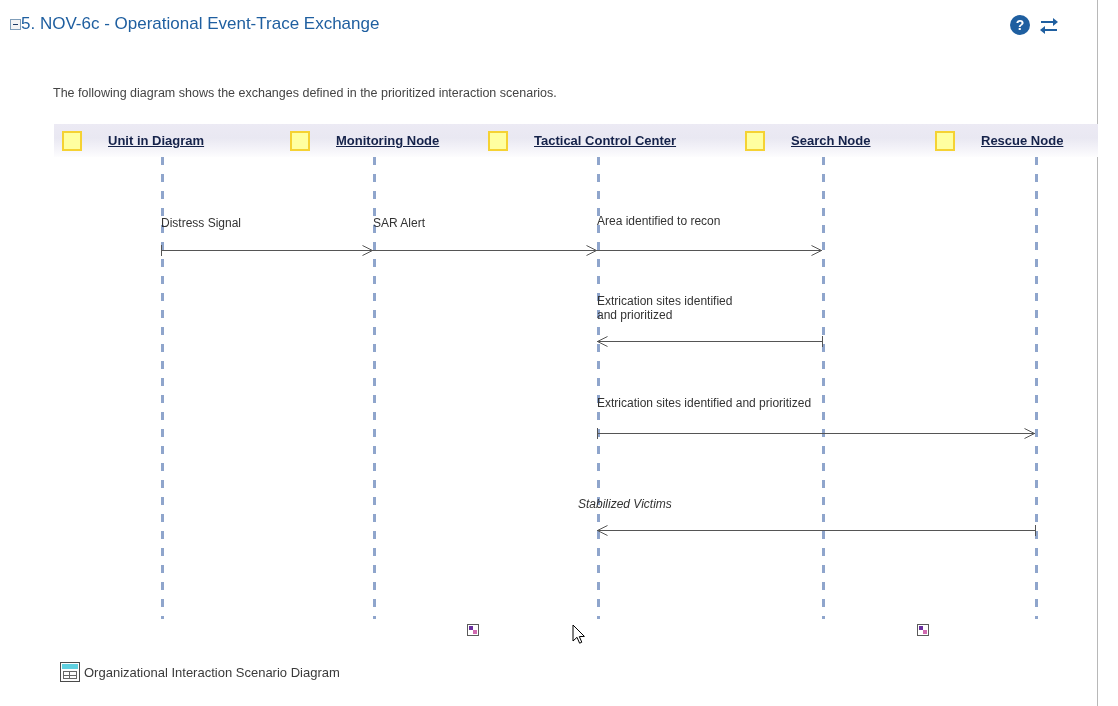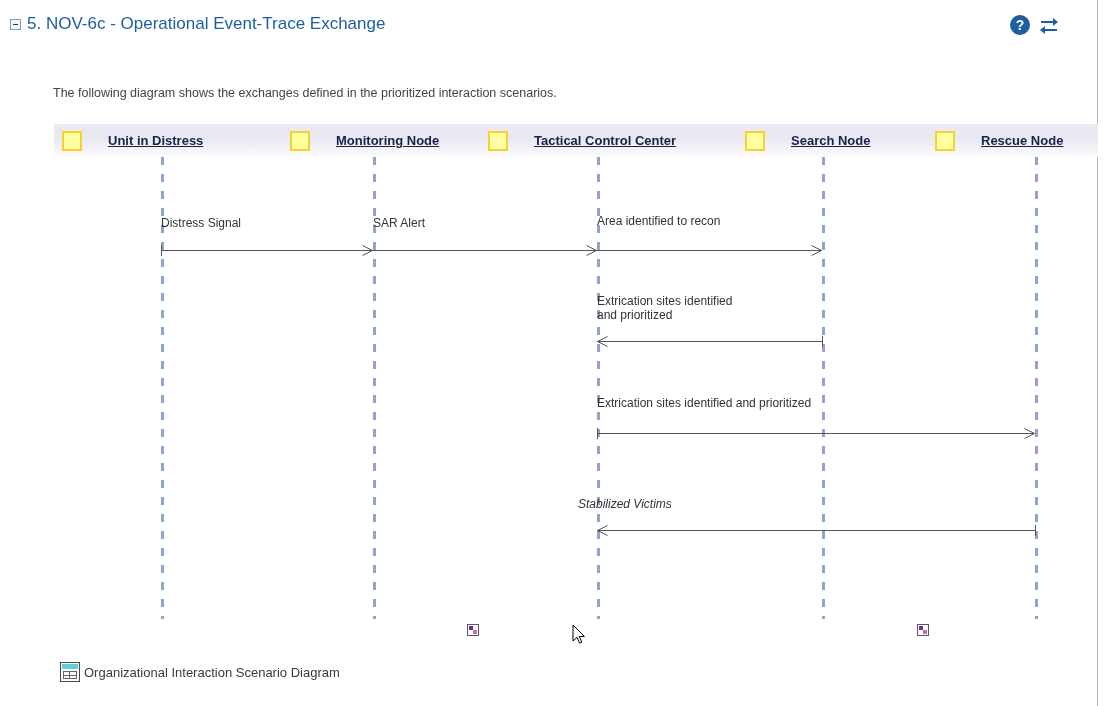--- a/index.html
+++ b/index.html
@@ -26,21 +26,21 @@
     background: #b8b8b8;
   }
 
   
   #section-header {
     position: absolute;
     left: 10px;
     top: 14px;
     display: flex;
     align-items: center;
-    gap: 6px;
+    gap: 0;
   }
   #collapse-icon {
     width: 11px;
     height: 11px;
     border: 1px solid #7f9db9;
     background: #f4f4f4;
     position: relative;
     display: inline-block;
     box-sizing: border-box;
   }
@@ -272,21 +272,21 @@
   </span>
 </div>
 
 <div id="intro-text">The following diagram shows the exchanges defined in the prioritized interaction scenarios.</div>
 
 <div id="diagram">
   <div id="lifeline-header-band"></div>
   <div id="participants-layer">
       <div class="participant" style="left: 8px;">
         <span class="participant-box"></span>
-        <span class="participant-label">Unit in Distress</span>
+        <span class="participant-label">Unit in Diagram</span>
       </div>
       <div class="participant" style="left: 220px; padding-left: 16px;">
         <span class="participant-box"></span>
         <span class="participant-label">Monitoring Node</span>
       </div>
       <div class="participant" style="left: 434px;">
         <span class="participant-box"></span>
         <span class="participant-label">Tactical Control Center</span>
       </div>
       <div class="participant" style="left: 691px;">

